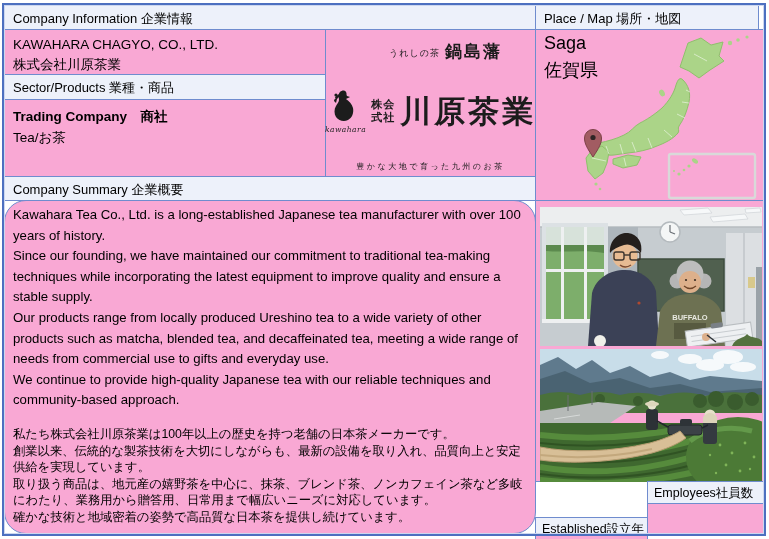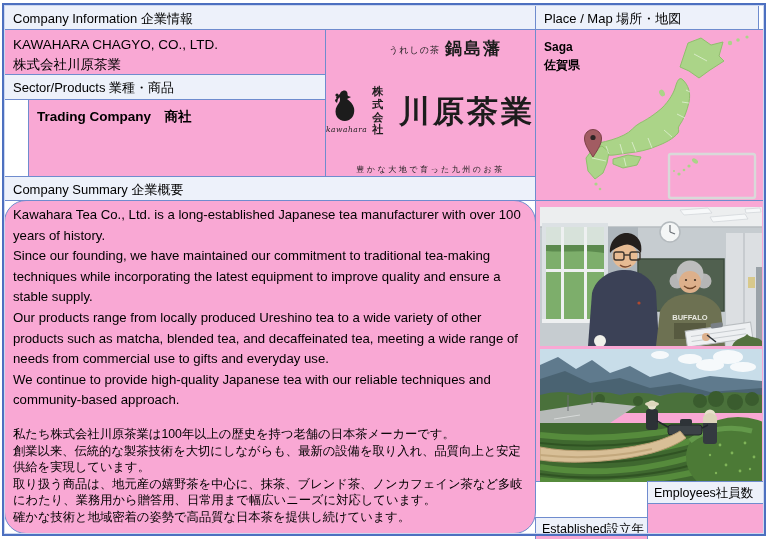--- a/index.html
+++ b/index.html
@@ -33,21 +33,21 @@
     background:var(--header-bg);
     font-size:13px;
     display:flex;align-items:center;
     padding:2px 8px 0 8px;
     white-space:nowrap;overflow:hidden;
   }
   
   .c-info-hdr    {left:4px;  top:5px;   width:629px; height:25px;}
   .c-name        {left:4px;  top:29px;  width:322px; height:46px; padding:5px 8px;}
   .c-sector-hdr  {left:4px;  top:74px;  width:334px; height:26px;}
-  .c-trading     {left:4px;  top:99px;  width:322px; height:78px; padding:7px 8px;margin-left:24px;}
+  .c-trading     {left:4px;  top:99px;  width:322px; height:78px; padding:7px 8px;}
   .c-logo        {left:325px;top:29px;  width:211px; height:148px;}
   .c-sum-hdr     {left:4px;  top:176px; width:532px; height:25px;}
   .c-sum-body    {left:4px;  top:200px; width:532px; height:334px; padding:4px 12px 0 8px;border-radius:22px;}
   
   .c-place-hdr   {left:535px;top:5px;   width:224px; height:25px;}
   .c-map         {left:535px;top:29px;  width:230px; height:172px;}
   .c-photos      {left:535px;top:200px; width:230px; height:282px;}
   .c-est-hdr     {left:535px;top:481px; width:113px; height:23px; font-size:12.5px;padding:2px 4px 0 6px;margin-top:36px;}
   .c-emp-hdr     {left:647px;top:481px; width:118px; height:23px; font-size:12.5px;padding:2px 0 0 6px;}
   .c-est-val     {left:535px;top:503px; width:113px; height:31px; display:flex;align-items:center;justify-content:center;font-size:14px;margin-top:32px;}
@@ -56,38 +56,38 @@
   .name-en{font-size:13.5px;line-height:1.45;}
   .name-jp{font-size:13.5px;line-height:1.5;}
   .trading-1{font-size:13.5px;font-weight:bold;line-height:1.5;}
   .trading-2{font-size:13.5px;line-height:1.6;}
 
   .para-en{font-size:13.2px;line-height:1.56;}
   .sum-jp{margin-top:15px;}
   .para-jp{font-size:12.3px;line-height:1.35;}
 
   
-  .place-name{position:absolute;left:8px;top:8px;font-size:12px;line-height:1.5;z-index:2;font-weight:bold;}
+  .place-name{position:absolute;left:8px;top:0;font-size:18px;line-height:1.5;z-index:2;}
   .map-svg{position:absolute;left:0;top:0;width:230px;height:172px;}
 
   
   .logo-box{
     width:100%;height:100%;display:flex;flex-direction:column;
     align-items:center;justify-content:center;
     font-family:"DejaVu Serif","Liberation Serif",serif;color:#1c1c1c;
     padding-top:6px;
     gap:24px;
   }
   .logo-row-top{display:flex;align-items:flex-end;gap:5px;margin-left:30px;}
   .logo-reading{font-size:9px;letter-spacing:1px;padding-bottom:3px;}
   .logo-domain{font-size:17px;font-weight:bold;letter-spacing:2px;}
   .logo-row-main{display:flex;align-items:center;gap:5px;margin-top:2px;}
   .logo-mark{display:flex;flex-direction:column;align-items:center;}
   .logo-mark-text{font-size:7.5px;font-style:italic;letter-spacing:.5px;}
-  .logo-corp{display:flex;flex-direction:column;justify-content:center;font-weight:bold;font-size:11px;line-height:1.15;letter-spacing:1px;}
+  .logo-corp{display:flex;flex-direction:row;justify-content:center;font-weight:bold;font-size:11px;line-height:1.15;letter-spacing:1px;}
   .logo-brand{font-size:31px;font-weight:bold;letter-spacing:3px;white-space:nowrap;}
   .logo-tagline{font-size:8px;letter-spacing:2.5px;margin-top:3px;white-space:nowrap;}
 
   
   .photo{position:absolute;left:4px;overflow:hidden;}
   .photo-office{top:6px;width:222px;height:139px;}
   .photo-field{top:148px;width:222px;height:133px;}
 </style>
 </head>
 <body>
@@ -102,20 +102,21 @@
     <div class="name-en">KAWAHARA CHAGYO, CO., LTD.</div>
     <div class="name-jp">株式会社川原茶業</div>
   </div>
 
   <div class="cell hdr c-sector-hdr">
     <span>Sector/Products 業種・商品</span>
   </div>
 
   <div class="cell c-trading">
     <div class="trading-1">Trading Company　商社</div>
+    <div class="trading-2">Tea/お茶</div>
   </div>
 
   <div class="cell c-logo">
     <div class="logo-box">
       <div class="logo-row-top">
         <span class="logo-reading">うれしの茶</span>
         <span class="logo-domain">鍋島藩</span>
       </div>
       <div class="logo-row-main">
         <div class="logo-mark">

